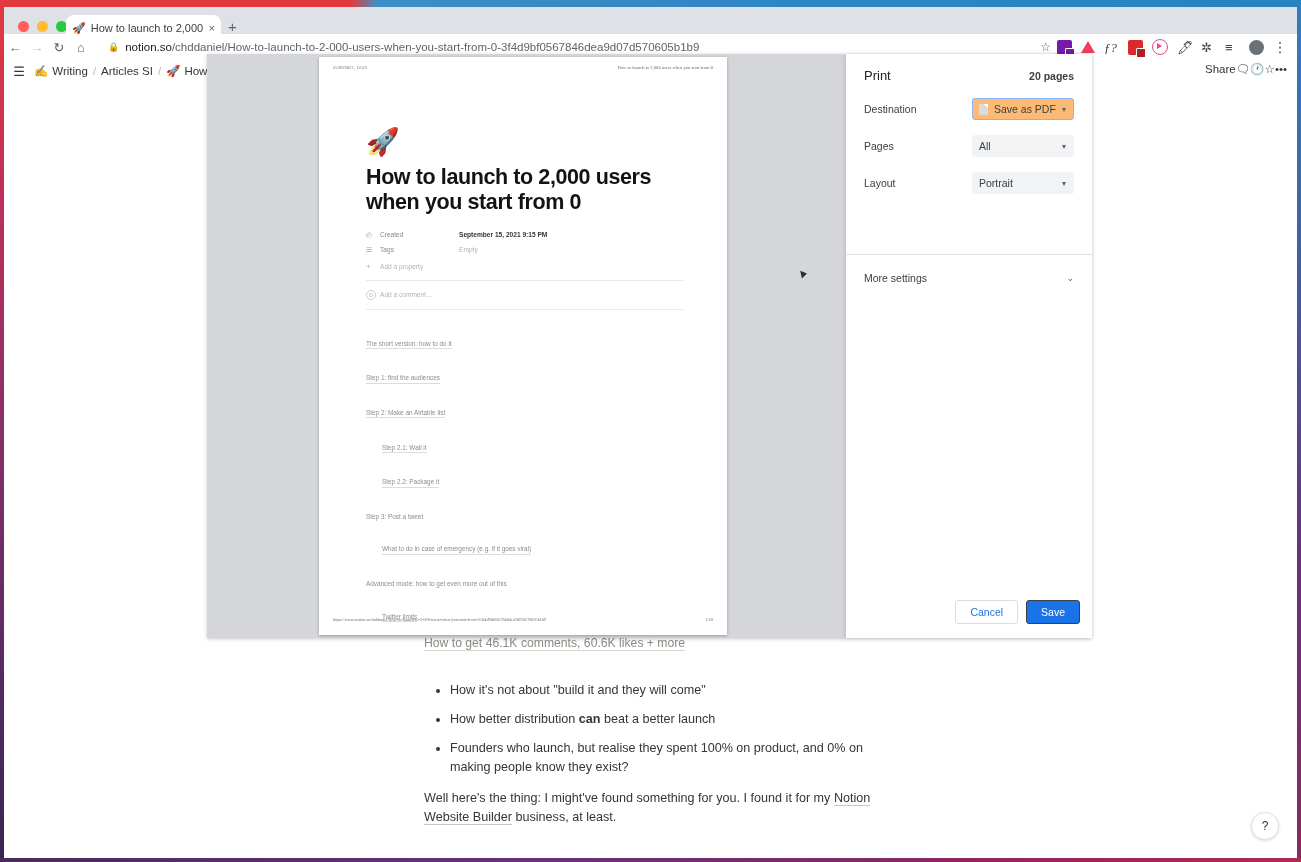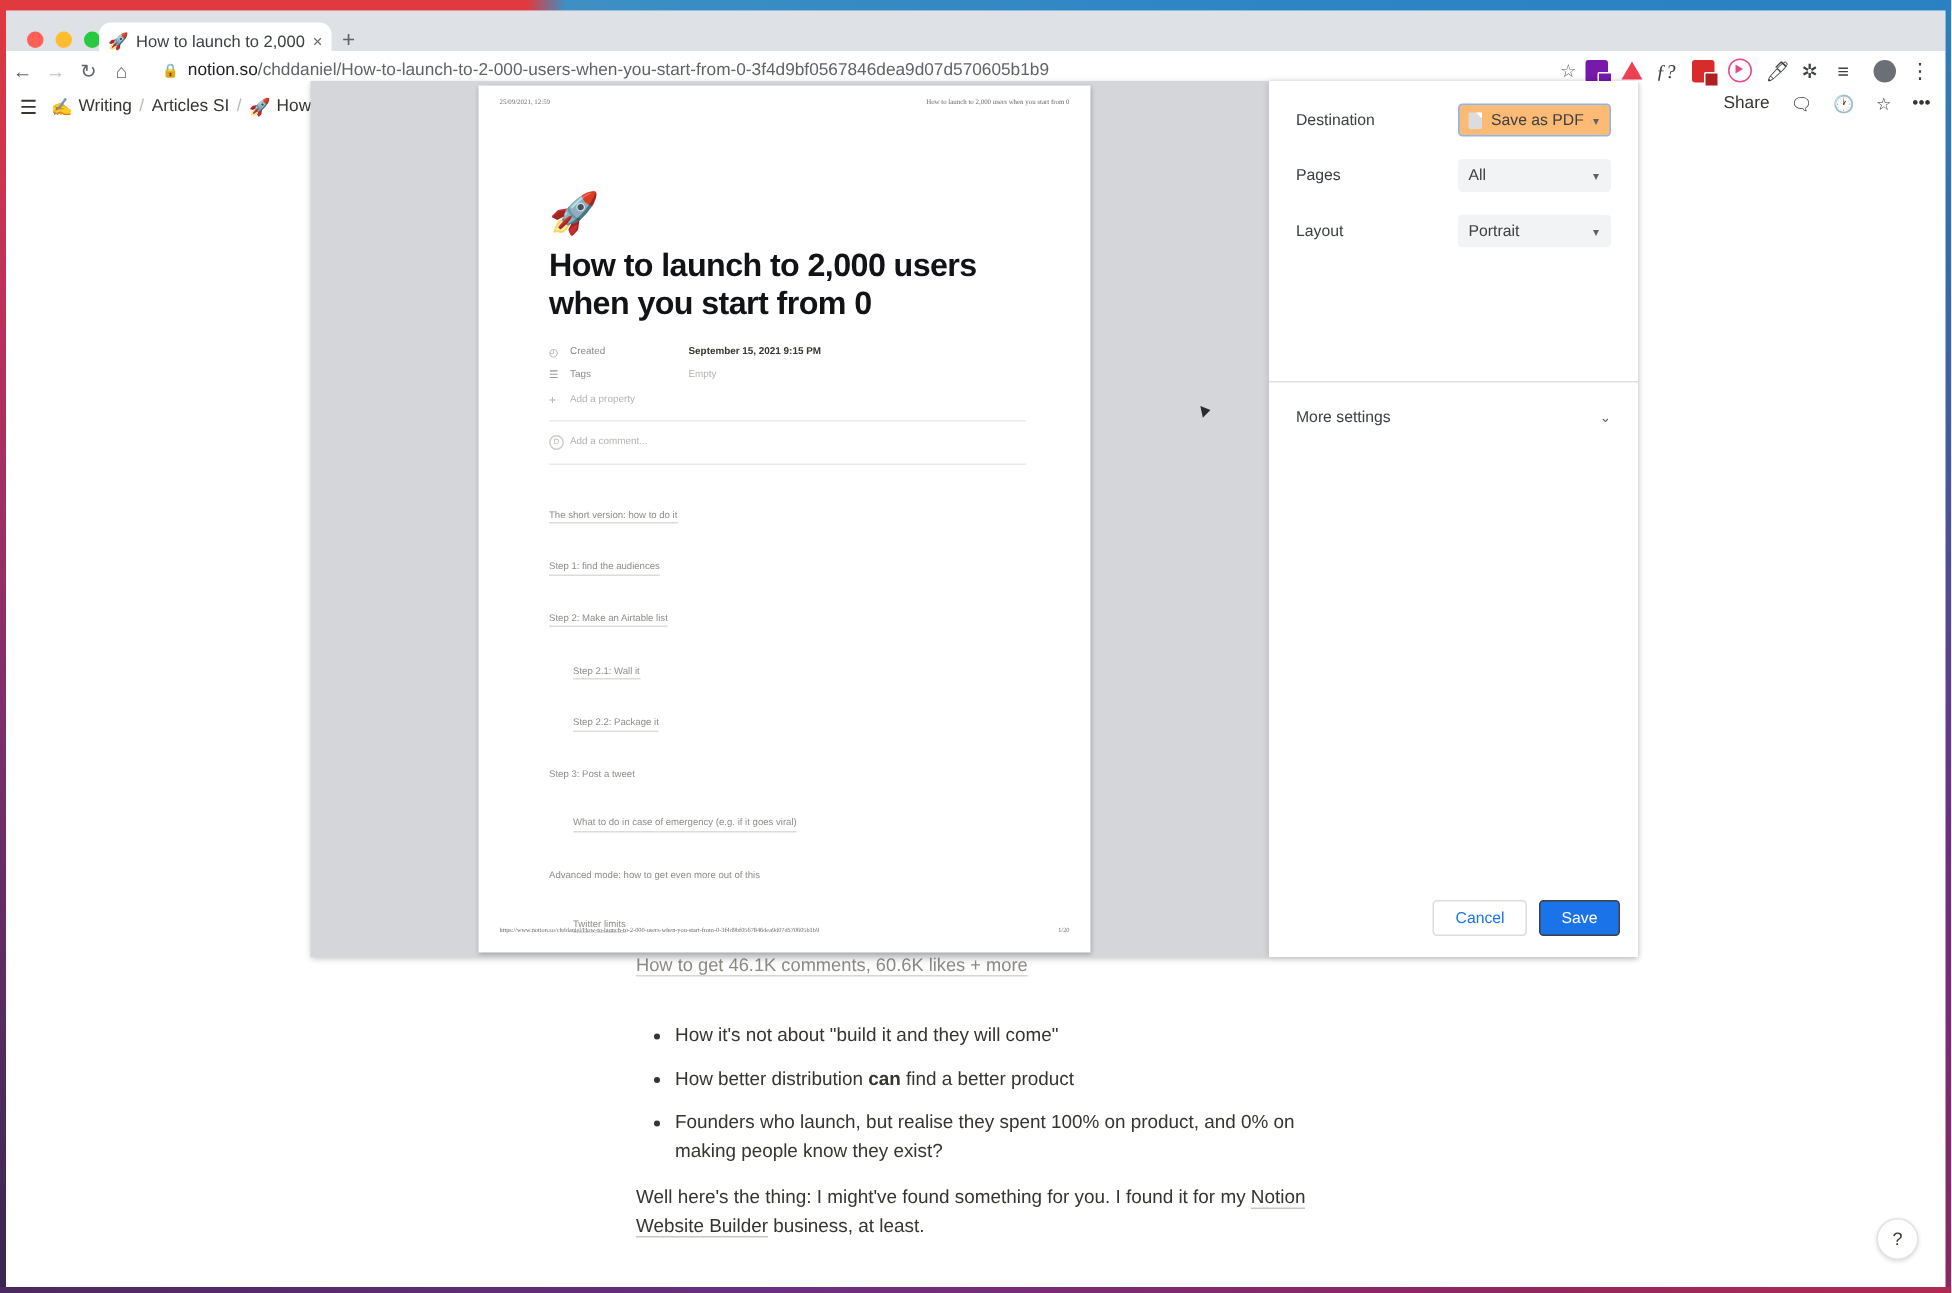--- a/index.html
+++ b/index.html
@@ -106,21 +106,21 @@
   
   .notion-topbar {
     position: absolute; left: 4px; top: 60px; width: 1293px; height: 22px;
     background: #ffffff; display: flex; align-items: center;
   }
   .hamburger { width: 30px; text-align: center; font-size: 13px; color: #37352f; cursor: pointer; }
   .crumbs { display: flex; align-items: center; gap: 5px; font-size: 11.5px; color: #37352f; }
   .crumbs .sep { color: #b9b8b5; }
   .crumb { display:flex; align-items:center; gap:4px; cursor:pointer; white-space:nowrap; }
   .notion-right {
-    position: absolute; right: 14px; top: 62px; display: flex; align-items: center; gap: 14px;
+    position: absolute; right: 14px; top: 62px; display: flex; align-items: center; 
     font-size: 11.5px; color: #37352f;
   }
   .notion-right span { cursor: pointer; }
 
   .notion-body { position: absolute; left: 4px; top: 82px; width: 1293px; height: 776px; background: #fff; overflow: hidden; }
   .doc { position: absolute; left: 420px; top: 552px; width: 470px; }
   .doc p { margin: 0 0 13px 0; font-size: 12.6px; color: #37352f; line-height: 1.52; }
   .doc ul { margin: 0 0 12px 0; padding-left: 26px; }
   .doc li { font-size: 12.6px; color: #37352f; line-height: 1.5; margin-bottom: 10px; }
   .doc .toclink { color: #8d8b86; border-bottom: 1px solid #d8d6d1; font-size: 12.2px; }
@@ -310,21 +310,21 @@
     <span>🕐</span>
     <span>☆</span>
     <span>•••</span>
   </div>
 
   <div class="notion-body">
     <div class="doc">
       <p style="margin-bottom:28px"><span class="toclink">How to get 46.1K comments, 60.6K likes + more</span></p>
       <ul>
         <li>How it's not about "build it and they will come"</li>
-        <li><span>How better distribution </span><b>can</b><span> find a better product</span></li>
+        <li><span>How better distribution </span><b>can</b><span> beat a better launch</span></li>
         <li>Founders who launch, but realise they spent 100% on product, and 0% on making people know they exist?</li>
       </ul>
       <p><span>Well here's the thing: I might've found something for you. I found it for my </span><a class="inline" href="#">Notion Website Builder</a><span> business, at least.</span></p>
 
     </div>
     <div class="help-btn">?</div>
   </div>
 
   <div class="print-scrim">
 
@@ -382,20 +382,24 @@
     </div>
 
     <div class="preview-scroll">
       <div class="preview-thumb"></div>
     </div>
 
     <div class="cursor-arrow"></div>
   </div>
 
   <div class="print-panel">
+    <div class="pp-head">
+      <span class="pp-title">Print</span>
+      <span class="pp-count">20 pages</span>
+    </div>
 
     <div class="pp-field">
       <span class="pp-label">Destination</span>
       <div class="pp-select focused">
         <span class="pdf-ico"></span>
         <span>Save as PDF</span>
         <span class="caret">▾</span>
       </div>
     </div>
 

